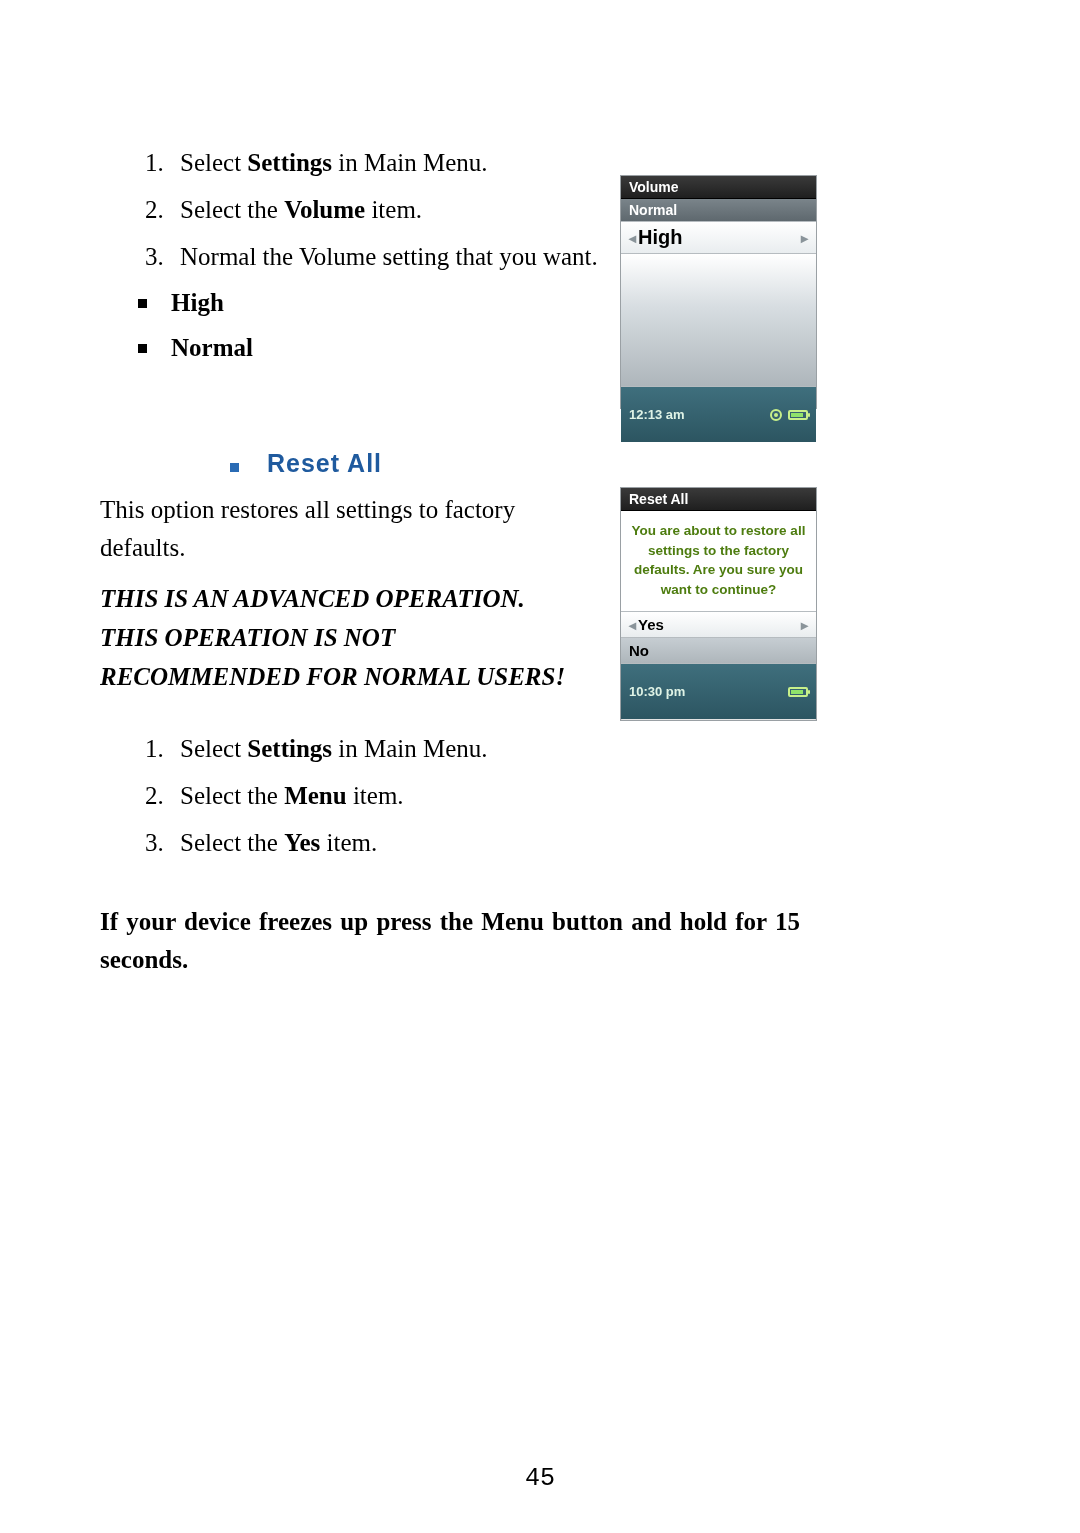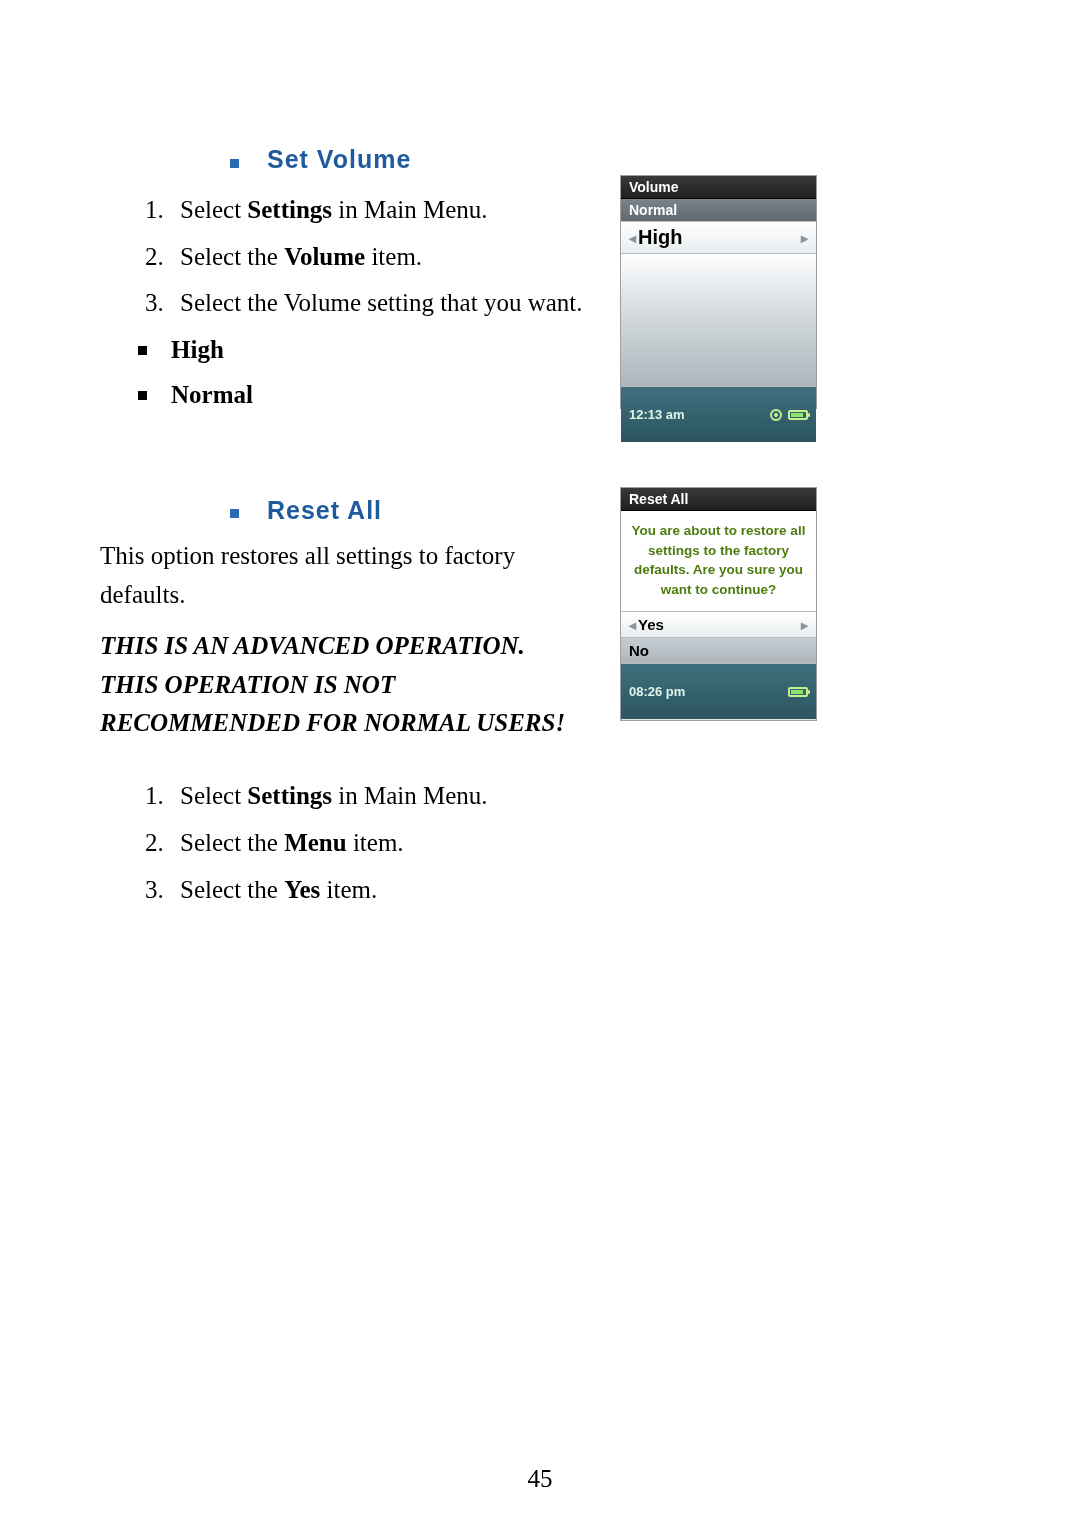--- a/index.html
+++ b/index.html
@@ -199,20 +199,21 @@
     justify-content: flex-end;
   }
 
   .page-number {
     position: absolute;
     bottom: 40px;
     left: 0;
     width: 100%;
     text-align: center;
     font-size: 25px;
+    font-family: Liberation Mono, monospace;
   }
 </style>
 </head>
 <body>
 
 <div class="page">
 
   <div class="device dev-volume">
     <div class="dev-titlebar">Volume</div>
     <div class="dev-row-dark">Normal</div>
@@ -240,45 +241,41 @@
       <span class="tri-left">◂</span>
       <span style="flex:1; text-align:left; padding-left:2px;">Yes</span>
       <span class="tri-right">▸</span>
     </div>
     <div class="dev-row dim">
       <span></span>
       <span style="flex:1; text-align:left;">No</span>
       <span></span>
     </div>
     <div class="dev-status">
-      <span>08:26 pm</span>
+      <span>10:30 pm</span>
       <span class="stat-icons">
         <span class="batt-icon">
             <span class="fill"></span>
           </span>
       </span>
     </div>
   </div>
 
   <div class="text-col">
 
-    <div class="title-row">
-      <span class="sq"></span>
-      <h3 class="section-title">Set Volume</h3>
-    </div>
 
     <ol class="steps">
       <li>
         <span>Select </span><b>Settings</b><span> in Main Menu.</span>
       </li>
       <li>
         <span>Select the </span><b>Volume</b><span> item.</span>
       </li>
       <li>
-        <span>Select the Volume setting that you want.</span>
+        <span>Normal the Volume setting that you want.</span>
       </li>
     </ol>
 
     <ul class="sub-bullets">
       <li>
           <span class="sq"></span>
           <span>High</span>
         </li>
       <li>
           <span class="sq"></span>
@@ -304,17 +301,18 @@
         <span>Select </span><b>Settings</b><span> in Main Menu.</span>
       </li>
       <li>
         <span>Select the </span><b>Menu</b><span> item.</span>
       </li>
       <li>
         <span>Select the </span><b>Yes</b><span> item.</span>
       </li>
     </ol>
 
+    <div class="freeze-bold para-just">If your device freezes up press the Menu button and hold for 15 seconds.</div>
 
   </div>
 
   <div class="page-number">45</div>
 </div>
 
 </body></html>

